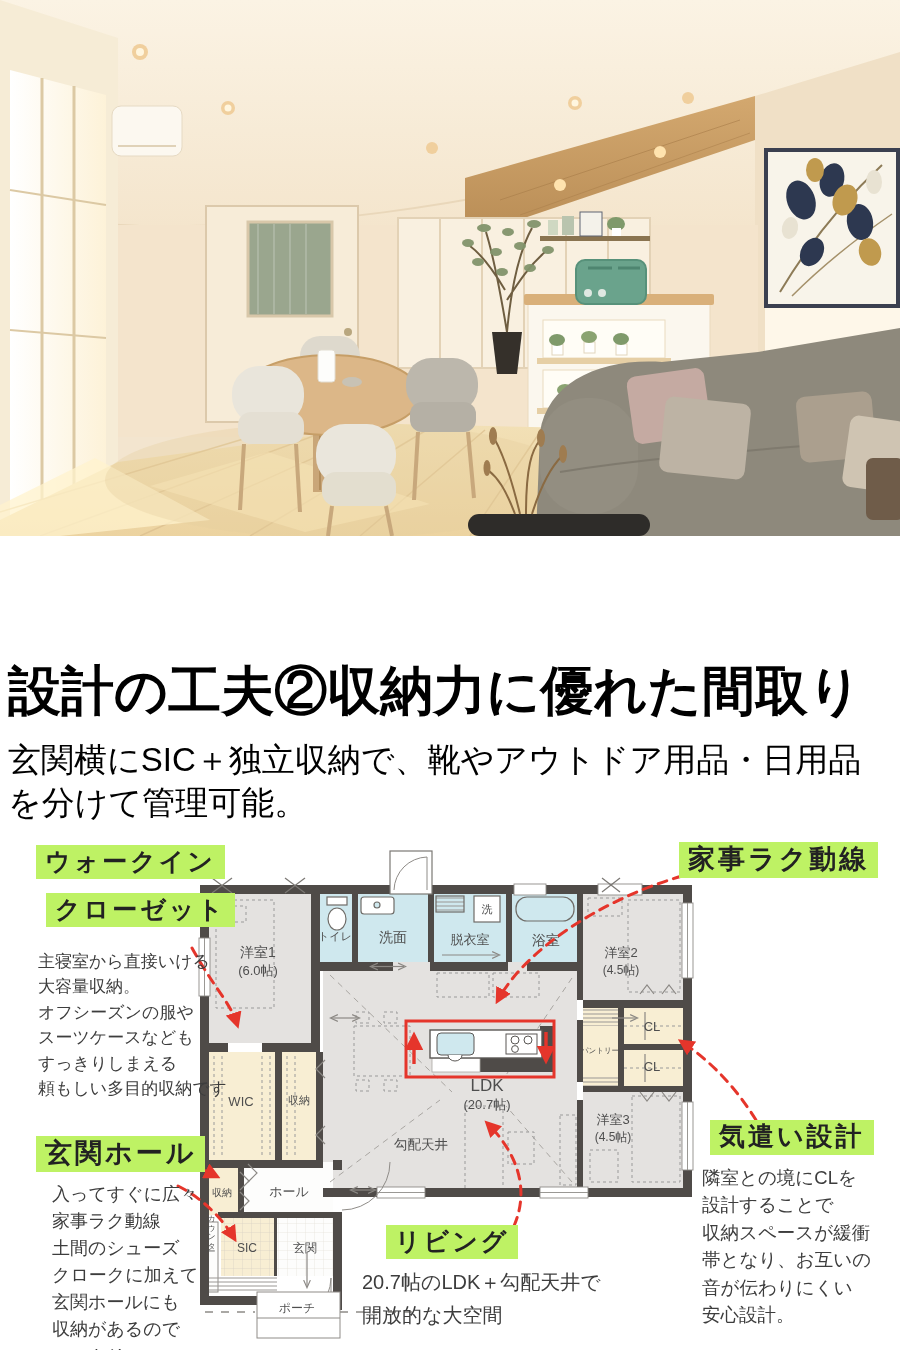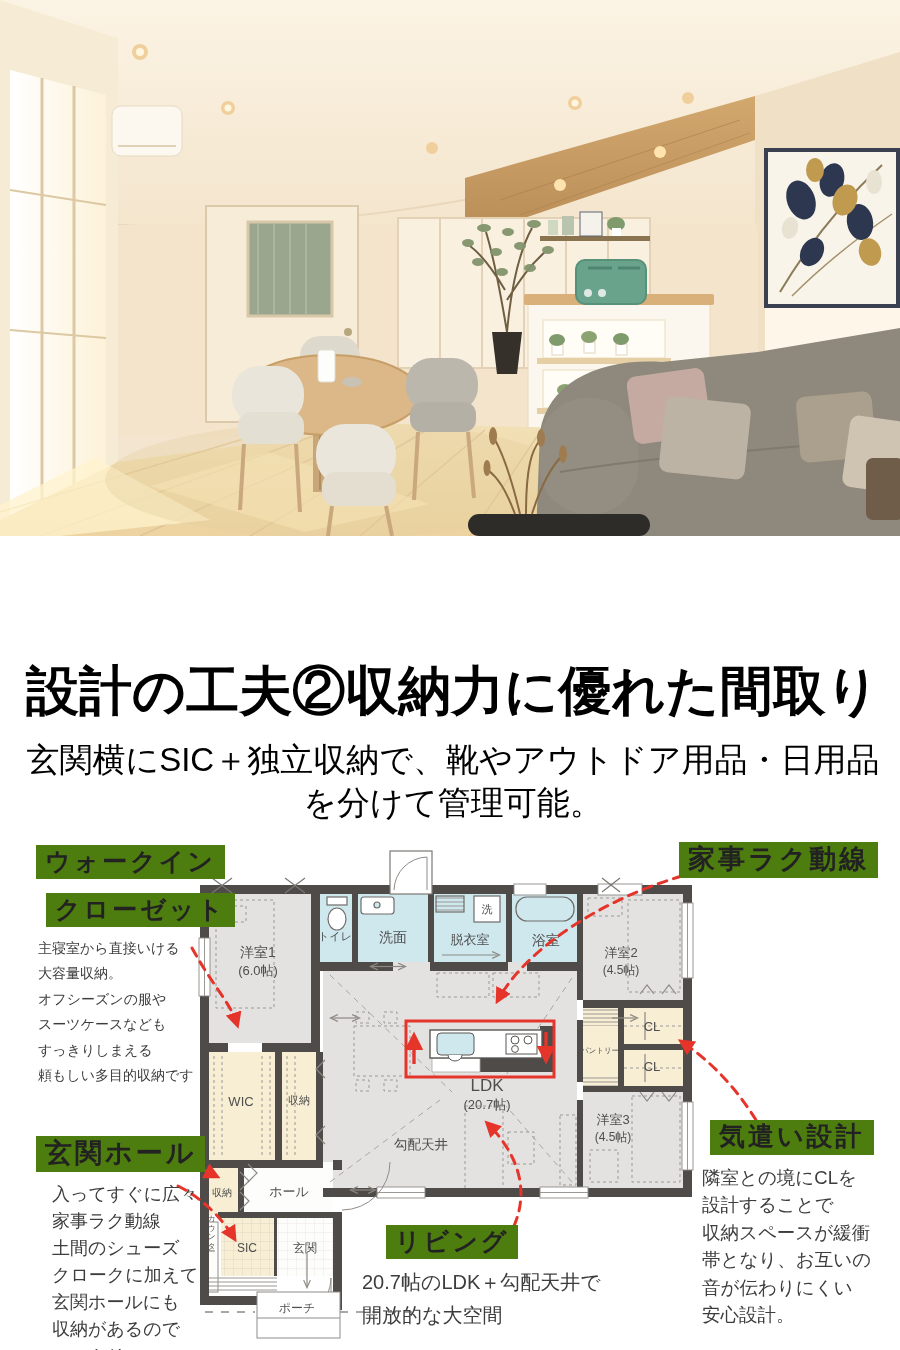--- a/index.html
+++ b/index.html
@@ -1,33 +1,33 @@
 <!DOCTYPE html>
 <html><head>
 <meta charset="utf-8">
 <style>
   html,body{margin:0;padding:0;background:#ffffff;}
   #page{position:relative;width:900px;height:1350px;background:#fff;overflow:hidden;
         font-family:"Liberation Sans","DejaVu Sans",sans-serif;}
   .abs{position:absolute;}
   
-  #headline{position:absolute;left:8px;top:656px;width:890px;text-align:center;}
+  #headline{position:absolute;left:8px;top:656px;width:890px;}
   #headline h1{margin:0;font-family:"Liberation Serif","DejaVu Serif",serif;font-weight:600;
                font-size:53px;letter-spacing:0px;color:#000;white-space:nowrap;}
   #headline .sub{margin-top:10px;font-size:33px;line-height:43px;color:#000;letter-spacing:0px;}
   
   .anno{position:absolute;z-index:5;color:#3d3d3d;}
-  .anno .ttl{display:inline-block;background:#4d7c0f;color:#222;font-weight:700;
+  .anno .ttl{display:inline-block;background:#bef264;color:#222;font-weight:700;
              padding:2px 9px 3px 9px;letter-spacing:3px;line-height:1.15;}
   .anno .body{color:#3d3d3d;font-weight:500;}
   .anno .body div{white-space:nowrap;}
   #anno-wic{left:36px;top:845px;}
   #anno-wic .ttl{font-size:25px;}
   #anno-wic .ttl.l2{margin-left:10px;margin-top:14px;}
-  #anno-wic .body{margin-top:9px;font-size:14px;line-height:25.5px;margin-left:2px;}
+  #anno-wic .body{margin-top:22px;font-size:17px;line-height:25.5px;margin-left:2px;}
   #anno-kaji{left:679px;top:842px;text-align:right;}
   #anno-kaji .ttl{font-size:27px;}
   #anno-kaji .body{margin-top:7px;font-size:17.5px;line-height:24px;margin-left:24px;}
   #anno-genkan{left:36px;top:1136px;}
   #anno-genkan .ttl{font-size:27px;}
   #anno-genkan .body{margin-top:9px;font-size:18px;line-height:27px;margin-left:16px;}
   #anno-living{left:362px;top:1225px;}
   #anno-living .ttl{font-size:25px;margin-left:24px;}
   #anno-living .body{margin-top:7px;font-size:20px;line-height:33px;}
   #anno-kizukai{left:702px;top:1120px;}

